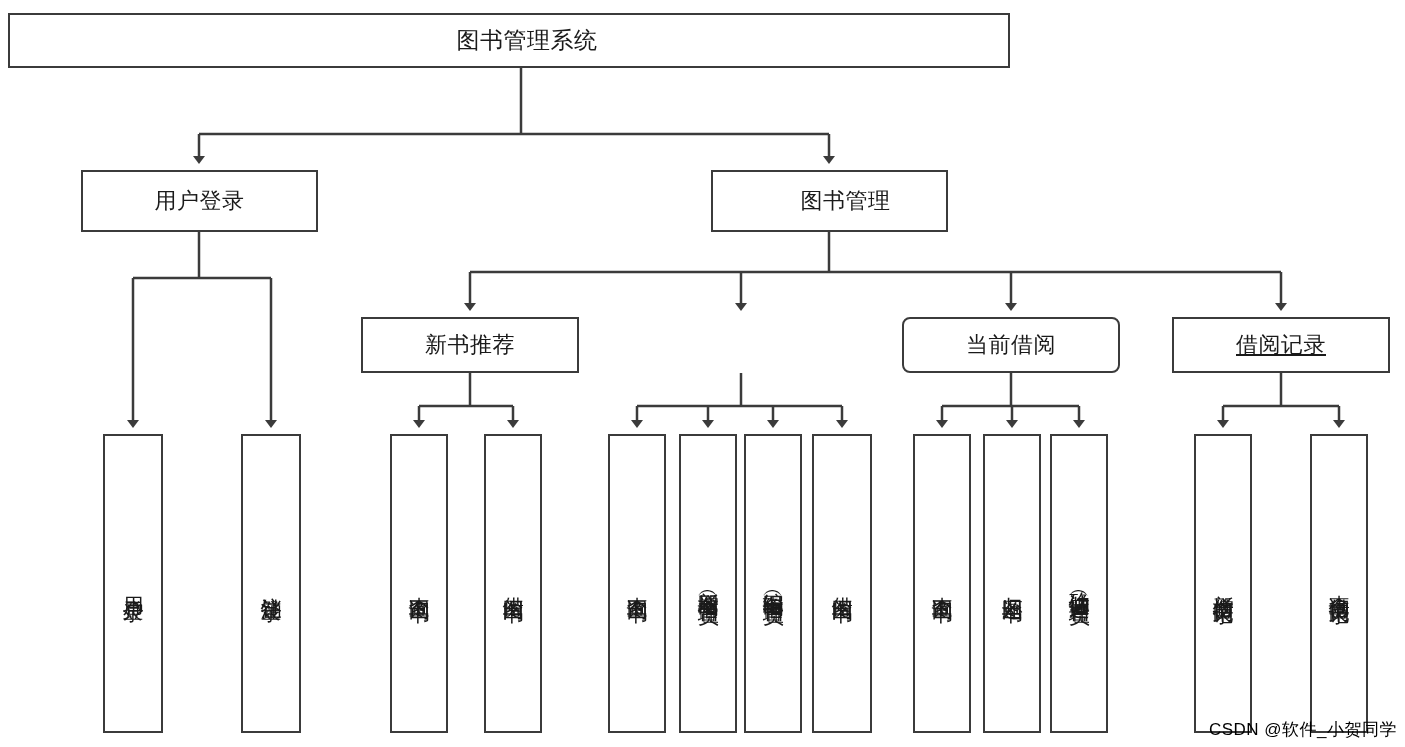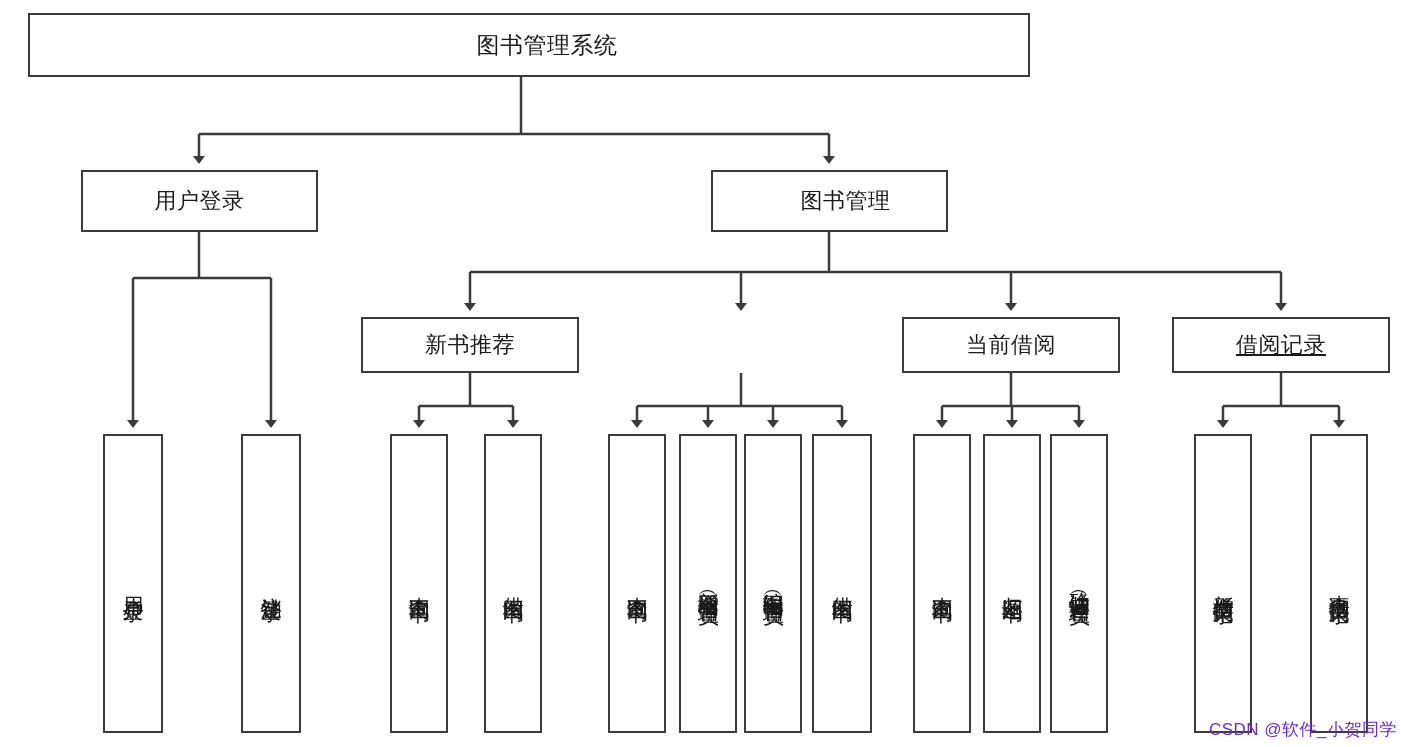--- a/index.html
+++ b/index.html
@@ -59,21 +59,21 @@
     display: flex;
     align-items: center;
     justify-content: center;
     white-space: nowrap;
   }
   .watermark {
     position: absolute;
     right: 8px;
     bottom: 6px;
     font-size: 17px;
-    color: #6d28d9;
+    color: #000000;
     letter-spacing: 0.5px;
     white-space: nowrap;
   }
 </style>
 </head>
 <body>
 
 <div id="canvas">
 
   <svg class="edges" viewBox="0 0 1405 747" xmlns="http://www.w3.org/2000/svg">
@@ -119,35 +119,35 @@
       <path d="M1012,406 L1012,422" marker-end="url(#arw)"></path>
       <path d="M1079,406 L1079,422" marker-end="url(#arw)"></path>
 
       <path d="M1281,373 L1281,406"></path>
       <path d="M1223,406 L1339,406"></path>
       <path d="M1223,406 L1223,422" marker-end="url(#arw)"></path>
       <path d="M1339,406 L1339,422" marker-end="url(#arw)"></path>
     </g>
   </svg>
 
-  <div class="node root" style="left:28px;top:13px;width:1002px;height:64px;padding-left:36px;">
+  <div class="node root" style="left:8px;top:13px;width:1002px;height:55px;padding-left:36px;">
     <span class="label">图书管理系统</span>
   </div>
 
   <div class="node level2" style="left:81px;top:170px;width:237px;height:62px;">
     <span class="label">用户登录</span>
   </div>
   <div class="node level2" style="left:711px;top:170px;width:237px;height:62px;padding-left:32px;">
     <span class="label">图书管理</span>
   </div>
 
   <div class="node level3" style="left:361px;top:317px;width:218px;height:56px;">
     <span class="label">新书推荐</span>
   </div>
-  <div class="node level3" style="left:902px;top:317px;width:218px;height:56px;">
+  <div class="node level3" style="left:902px;top:317px;width:218px;height:56px;border-radius:8px;">
     <span class="label">当前借阅</span>
   </div>
   <div class="node level3" style="left:1172px;top:317px;width:218px;height:56px;text-decoration:underline;">
     <span class="label">借阅记录</span>
   </div>
 
   <div class="node leaf" style="left:103px;top:434px;width:60px;height:299px;">
     <span class="label">用户登录</span>
   </div>
   <div class="node leaf" style="left:241px;top:434px;width:60px;height:299px;">

